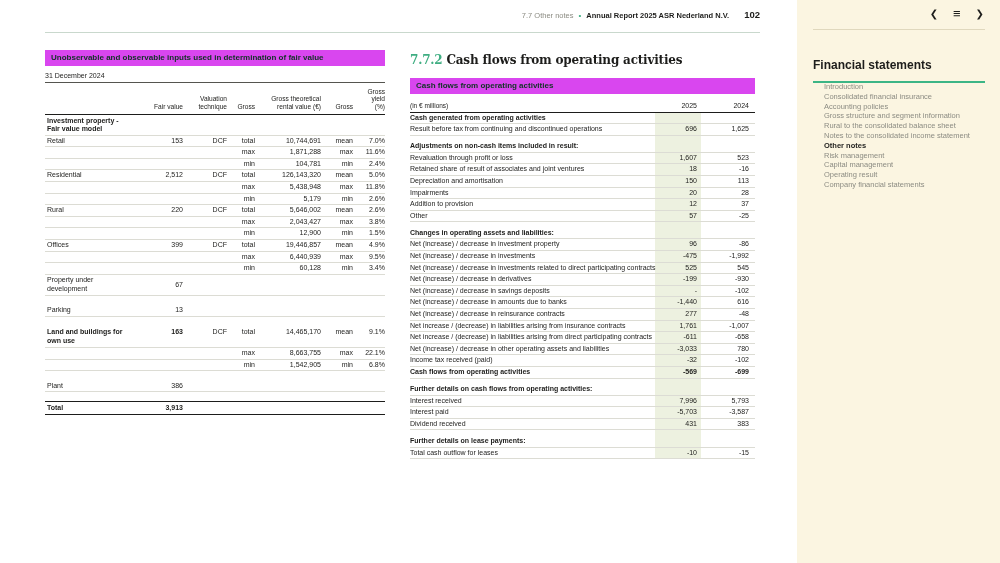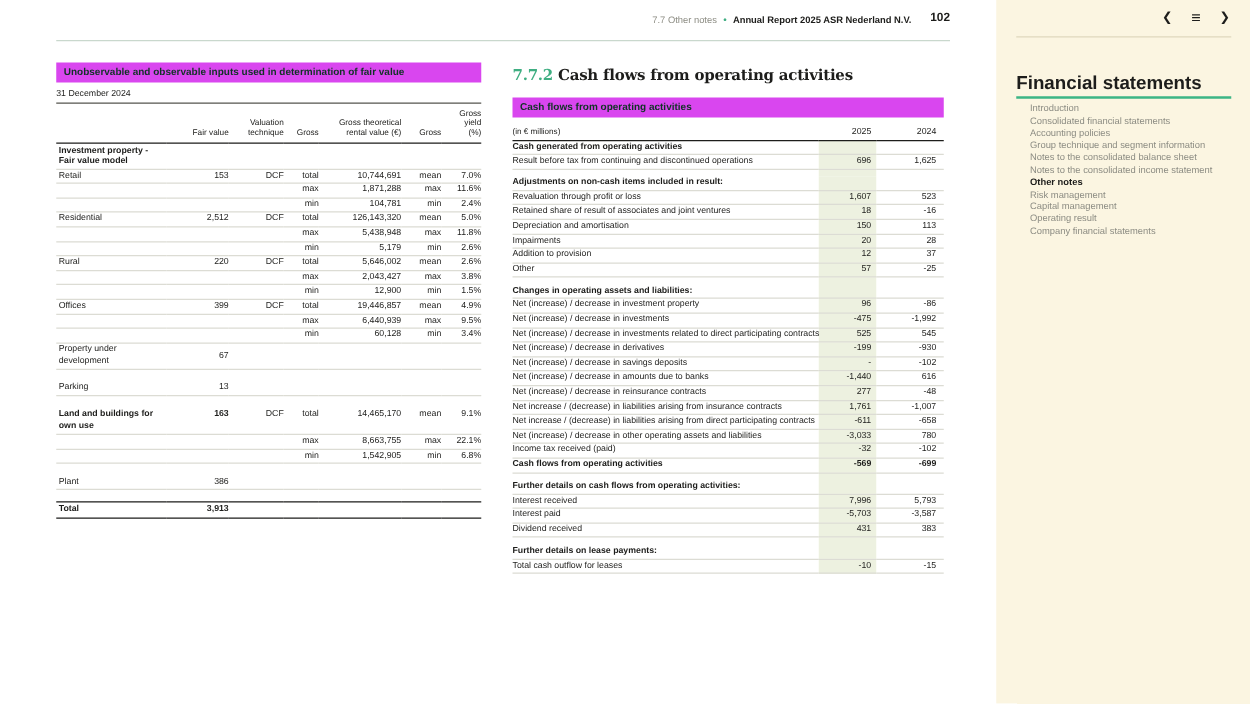--- a/index.html
+++ b/index.html
@@ -93,21 +93,21 @@
   .sidebar { position:absolute; left:797px; top:0; width:203px; height:563px; background:#fbf5e1; }
   .side-icons {
     position:absolute; top:6px; right:16px; display:flex; gap:15px;
     font-size:10px; color:#1d1d1b; align-items:center;
   }
   .side-icons .menu-glyph { font-size:13px; }
   .side-icons span { cursor:pointer; }
   .side-rule { position:absolute; top:29px; left:16px; width:172px; height:1px; background:#e0d8bd; }
   .side-head {
     position:absolute; top:58px; left:16px; width:172px;
-    font-weight:bold; font-size:15px; padding-bottom:2px; border-bottom:2px solid #3cb585;
+    font-weight:bold; font-size:12px; padding-bottom:9px; border-bottom:2px solid #3cb585;
   }
   .side-nav { position:absolute; top:82px; left:27px; width:170px; font-size:7.5px; line-height:9.8px; }
   .side-nav .nav-item { color:#8c8c83; cursor:pointer; }
   .side-nav .nav-item.active { color:#1d1d1b; font-weight:bold; }
 </style>
 </head>
 <body>
 
 <div class="page">
 
@@ -557,24 +557,24 @@
   <div class="sidebar">
     <div class="side-icons">
       <span>❮</span>
       <span class="menu-glyph">≡</span>
       <span>❯</span>
     </div>
     <div class="side-rule"></div>
     <div class="side-head">Financial statements</div>
     <div class="side-nav" id="side-nav">
         <div class="nav-item">Introduction</div>
-        <div class="nav-item">Consolidated financial statements</div>
+        <div class="nav-item">Consolidated financial insurance</div>
         <div class="nav-item">Accounting policies</div>
-        <div class="nav-item">Group technique and segment information</div>
-        <div class="nav-item">Notes to the consolidated balance sheet</div>
+        <div class="nav-item">Gross structure and segment information</div>
+        <div class="nav-item">Rural to the consolidated balance sheet</div>
         <div class="nav-item">Notes to the consolidated income statement</div>
         <div class="nav-item active">Other notes</div>
         <div class="nav-item">Risk management</div>
         <div class="nav-item">Capital management</div>
         <div class="nav-item">Operating result</div>
         <div class="nav-item">Company financial statements</div>
       </div>
   </div>
 
 </div>

